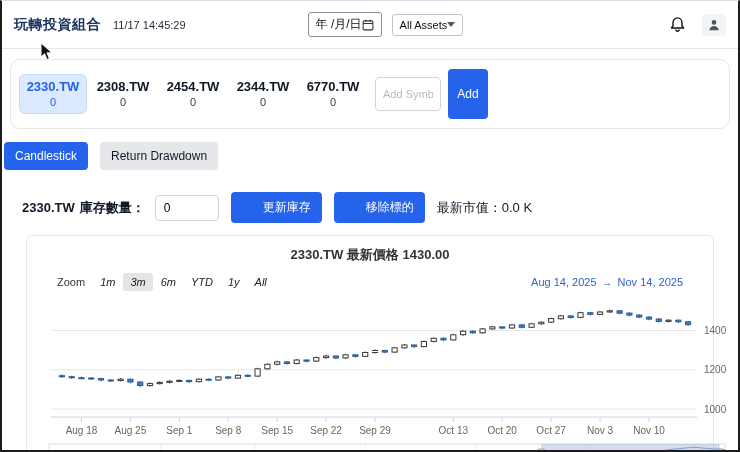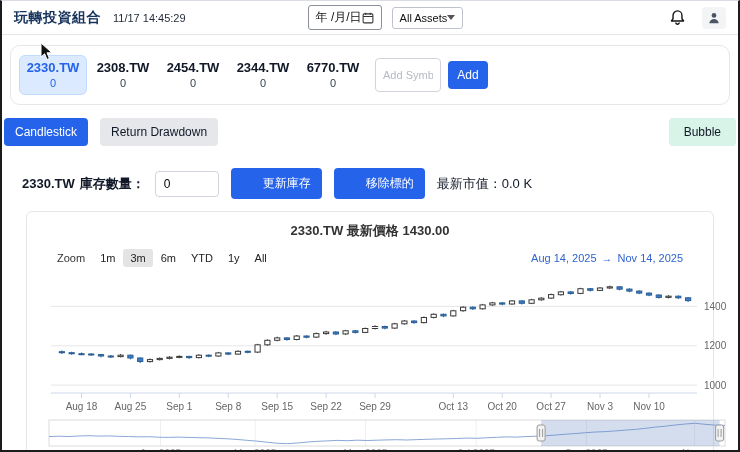--- a/index.html
+++ b/index.html
@@ -2,59 +2,59 @@
 <html><head>
 <meta charset="utf-8">
 <style>
   * { box-sizing: border-box; margin: 0; padding: 0; }
   html,body { width:740px; height:452px; }
   body { font-family: "Liberation Sans", sans-serif; background:#fff; position:relative; overflow:hidden; }
   .viewport { width:740px; height:452px; position:relative; background:#fff;
     border-left:2px solid #1b1b1b; border-right:2px solid #1b1b1b; border-bottom:2px solid #1b1b1b; border-top:1px solid #d9dde3; overflow:hidden; }
 
   
-  header { display:flex; align-items:center; height:34px; padding:0 12px; border-bottom:1px solid #e5e7eb; background:#fff; }
+  header { display:flex; align-items:center; height:48px; padding:0 12px; border-bottom:1px solid #e5e7eb; background:#fff; }
   .brand { font-size:14px; font-weight:bold; color:#16335c; letter-spacing:.5px; }
   .timestamp { font-size:11px; color:#1f2937; margin-left:12px; }
   .date-input { margin-left:122px; display:flex; align-items:center; gap:0; border:1px solid #8a8f98; border-radius:3px; padding:3px 7px; font-size:12px; color:#111; background:#fff; cursor:pointer; }
   .assets-select { margin-left:10px; border:1px solid #bfc4cc; border-radius:3px; padding:4px 7px; font-size:11px; color:#111; display:flex; align-items:center; background:#fff; cursor:pointer; }
   .chevron { width:0; height:0; border-left:4px solid transparent; border-right:4px solid transparent; border-top:5px solid #555; }
   .header-icons { margin-left:auto; display:flex; align-items:center; gap:16px; }
   .icon-box { background:#f3f4f6; border-radius:4px; width:24px; height:22px; display:flex; align-items:center; justify-content:center; cursor:pointer; }
 
   
   .tabs-card { margin:10px 8px 0; border:1px solid #e5e7eb; border-radius:10px; padding:9px 8px; display:flex; align-items:center; background:#fff; }
   .tab { width:68px; text-align:center; padding:4px 0 5px; border-radius:6px; cursor:pointer; margin-right:2px; }
   .tab .sym { font-size:13px; font-weight:bold; color:#111827; }
   .tab .qty { font-size:11px; color:#374151; margin-top:2px; }
   .tab.selected { background:#dbeafe; border:1px solid #bfdbfe; }
   .tab.selected .sym, .tab.selected .qty { color:#2563eb; }
   .add-symbol-input { margin-left:6px; width:66px; height:34px; border:1px solid #d1d5db; border-radius:4px; font-size:11px; padding:0 7px; color:#111; font-family:"Liberation Sans",sans-serif; }
   .add-symbol-input::placeholder { color:#b4bac3; }
-  .add-btn { margin-left:7px; height:28px; width:40px; background:#2563eb; color:#fff; border:none; border-radius:4px; font-size:12px; cursor:pointer; font-family:"Liberation Sans",sans-serif; }
+  .add-btn { margin-left:7px; height:50px; width:40px; background:#2563eb; color:#fff; border:none; border-radius:4px; font-size:12px; cursor:pointer; font-family:"Liberation Sans",sans-serif; }
 
   
   .view-row { margin:13px 2px 0; display:flex; align-items:center; gap:12px; }
   .btn-blue { background:#2563eb; color:#fff; font-size:12px; padding:7px 11px; border-radius:4px; border:none; cursor:pointer; font-family:"Liberation Sans",sans-serif; }
   .btn-gray { background:#e5e7eb; color:#111827; font-size:12px; padding:7px 11px; border-radius:4px; border:none; cursor:pointer; font-family:"Liberation Sans",sans-serif; }
   .btn-bubble { margin-left:auto; background:#d8f3e7; color:#111827; font-size:12px; padding:7px 15px; border-radius:4px; border:none; cursor:pointer; font-family:"Liberation Sans",sans-serif; }
 
   
   .holdings-row { margin:22px 8px 0 20px; display:flex; align-items:center; font-size:13px; color:#111827; }
   .holdings-label { font-weight:bold; }
   .qty-input { width:64px; height:26px; border:1px solid #d1d5db; border-radius:4px; padding:0 8px; font-size:12px; margin-left:10px; font-family:"Liberation Sans",sans-serif; }
   .holdings-row .btn-blue { margin-left:12px;padding-left:32px; }
   .mv { margin-left:12px; }
 
   
   .chart-card { margin:12px 24px 0; border:1px solid #e6e6e6; border-radius:6px; padding:10px 16px 0; background:#fff; height:278px; position:relative; }
   .chart-title { text-align:center; font-weight:bold; font-size:13px; color:#333; }
   .range-row { display:flex; align-items:center; padding:9px 14px 2px; font-size:11px; color:#333; }
   .zoom-label { margin-right:8px; }
-  .zoom-btn { padding:3px 7px; margin-right:1px; border-radius:3px; color:#222; cursor:pointer; }
+  .zoom-btn { padding:3px 7px; margin-right:1px; border-radius:3px; color:#222; cursor:pointer;font-style:italic; }
   .zoom-btn.selected { background:#e4e4e4; }
   .range-dates { margin-left:auto; color:#2f63d0; display:flex; gap:5px; cursor:pointer; }
   svg.chart { display:block; }
 
   .cursor { position:absolute; left:38px; top:41px; z-index:50; pointer-events:none; }
 </style>
 </head>
 <body>
 
 <div class="viewport">
@@ -113,21 +113,20 @@
       <div class="sym">6770.TW</div>
       <div class="qty">0</div>
     </div>
     <input class="add-symbol-input" placeholder="Add Symbol" style="">
     <button class="add-btn">Add</button>
   </div>
 
   <div class="view-row">
     <button class="btn-blue">Candlestick</button>
     <button class="btn-gray">Return Drawdown</button>
-    <button class="btn-bubble">Bubble</button>
   </div>
 
   <div class="holdings-row">
     <span class="holdings-label">2330.TW</span>
     <span class="holdings-label" style="margin-left:5px;">庫存數量：</span>
     <input class="qty-input" value="0" style="">
     <button class="btn-blue">更新庫存</button>
     <button class="btn-blue">移除標的</button>
     <span class="mv">最新市值：</span>
     <span>0.0 K</span>

